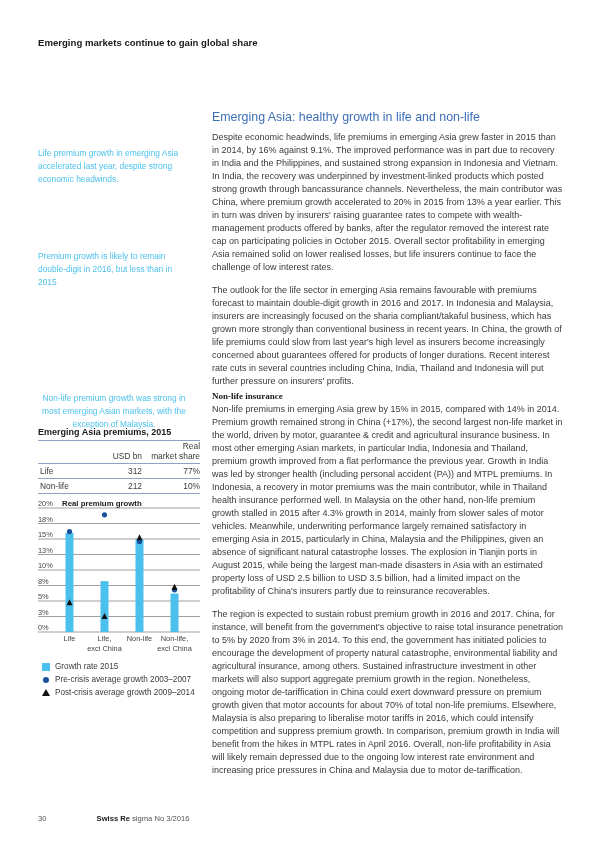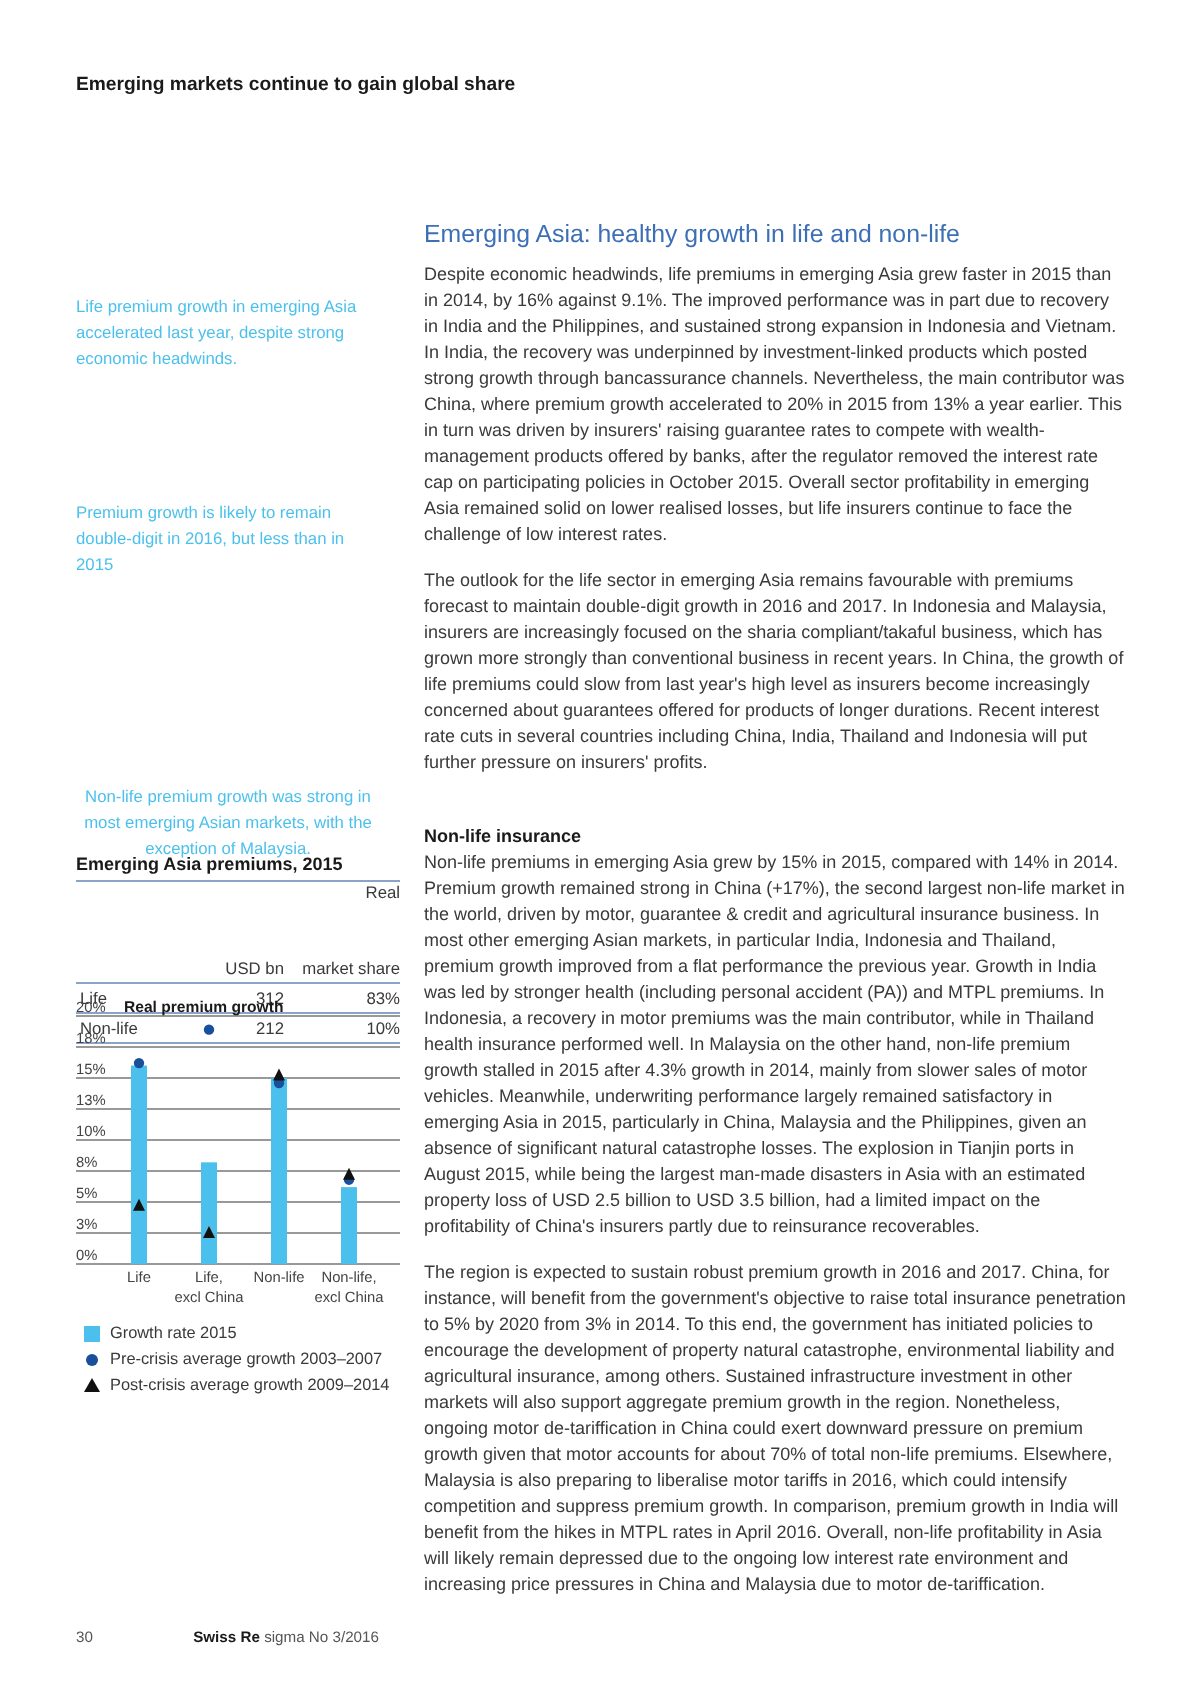--- a/index.html
+++ b/index.html
@@ -36,39 +36,39 @@
 
 <div class="section-title">Emerging Asia: healthy growth in life and non-life</div>
 
 <div class="margin-note" style="top:147px;">Life premium growth in emerging Asia accelerated last year, despite strong economic headwinds.</div>
 <div class="margin-note" style="top:250px;">Premium growth is likely to remain double-digit in 2016, but less than in 2015</div>
 <div class="margin-note" style="top:392px;text-align:center;">Non-life premium growth was strong in most emerging Asian markets, with the exception of Malaysia.</div>
 
 <div class="body-col" style="top:131px;">
   <p>Despite economic headwinds, life premiums in emerging Asia grew faster in 2015 than in 2014, by 16% against 9.1%. The improved performance was in part due to recovery in India and the Philippines, and sustained strong expansion in Indonesia and Vietnam. In India, the recovery was underpinned by investment-linked products which posted strong growth through bancassurance channels. Nevertheless, the main contributor was China, where premium growth accelerated to 20% in 2015 from 13% a year earlier. This in turn was driven by insurers' raising guarantee rates to compete with wealth-management products offered by banks, after the regulator removed the interest rate cap on participating policies in October 2015. Overall sector profitability in emerging Asia remained solid on lower realised losses, but life insurers continue to face the challenge of low interest rates.</p>
   <p style="margin-top:10px;">The outlook for the life sector in emerging Asia remains favourable with premiums forecast to maintain double-digit growth in 2016 and 2017. In Indonesia and Malaysia, insurers are increasingly focused on the sharia compliant/takaful business, which has grown more strongly than conventional business in recent years. In China, the growth of life premiums could slow from last year's high level as insurers become increasingly concerned about guarantees offered for products of longer durations. Recent interest rate cuts in several countries including China, India, Thailand and Indonesia will put further pressure on insurers' profits.</p>
-  <div class="subhead" style="margin-top:24px;">Non-life insurance</div>
+  <div class="subhead" style="margin-top:2px;font-family:Liberation Serif, serif;">Non-life insurance</div>
   <p>Non-life premiums in emerging Asia grew by 15% in 2015, compared with 14% in 2014. Premium growth remained strong in China (+17%), the second largest non-life market in the world, driven by motor, guarantee &amp; credit and agricultural insurance business. In most other emerging Asian markets, in particular India, Indonesia and Thailand, premium growth improved from a flat performance the previous year. Growth in India was led by stronger health (including personal accident (PA)) and MTPL premiums. In Indonesia, a recovery in motor premiums was the main contributor, while in Thailand health insurance performed well. In Malaysia on the other hand, non-life premium growth stalled in 2015 after 4.3% growth in 2014, mainly from slower sales of motor vehicles. Meanwhile, underwriting performance largely remained satisfactory in emerging Asia in 2015, particularly in China, Malaysia and the Philippines, given an absence of significant natural catastrophe losses. The explosion in Tianjin ports in August 2015, while being the largest man-made disasters in Asia with an estimated property loss of USD 2.5 billion to USD 3.5 billion, had a limited impact on the profitability of China's insurers partly due to reinsurance recoverables.</p>
   <p style="margin-top:10px;">The region is expected to sustain robust premium growth in 2016 and 2017. China, for instance, will benefit from the government's objective to raise total insurance penetration to 5% by 2020 from 3% in 2014. To this end, the government has initiated policies to encourage the development of property natural catastrophe, environmental liability and agricultural insurance, among others. Sustained infrastructure investment in other markets will also support aggregate premium growth in the region. Nonetheless, ongoing motor de-tariffication in China could exert downward pressure on premium growth given that motor accounts for about 70% of total non-life premiums. Elsewhere, Malaysia is also preparing to liberalise motor tariffs in 2016, which could intensify competition and suppress premium growth. In comparison, premium growth in India will benefit from the hikes in MTPL rates in April 2016. Overall, non-life profitability in Asia will likely remain depressed due to the ongoing low interest rate environment and increasing price pressures in China and Malaysia due to motor de-tariffication.</p>
 </div>
 
 <div class="table-block">
   <div class="table-title">Emerging Asia premiums, 2015</div>
   <div class="tbl-row hdr">
     <span class="c1"></span>
     <span class="c2">USD bn</span>
     <span class="c3">
       <span style="display:block;">Real</span>
-      <span style="display:block;margin-top:28px;">market share</span>
+      <span style="display:block;">market share</span>
     </span>
   </div>
   <div class="tbl-row">
     <span class="c1">Life</span>
     <span class="c2">312</span>
-    <span class="c3">83%</span>
+    <span class="c3">77%</span>
   </div>
   <div class="tbl-row last">
     <span class="c1">Non-life</span>
     <span class="c2">212</span>
     <span class="c3">10%</span>
   </div>
 </div>
 
 <svg class="chart" id="chart" viewBox="0 0 162 160">
     <line x1="0" x2="162" y1="8" y2="8" stroke="#777" stroke-width="0.7"></line>

